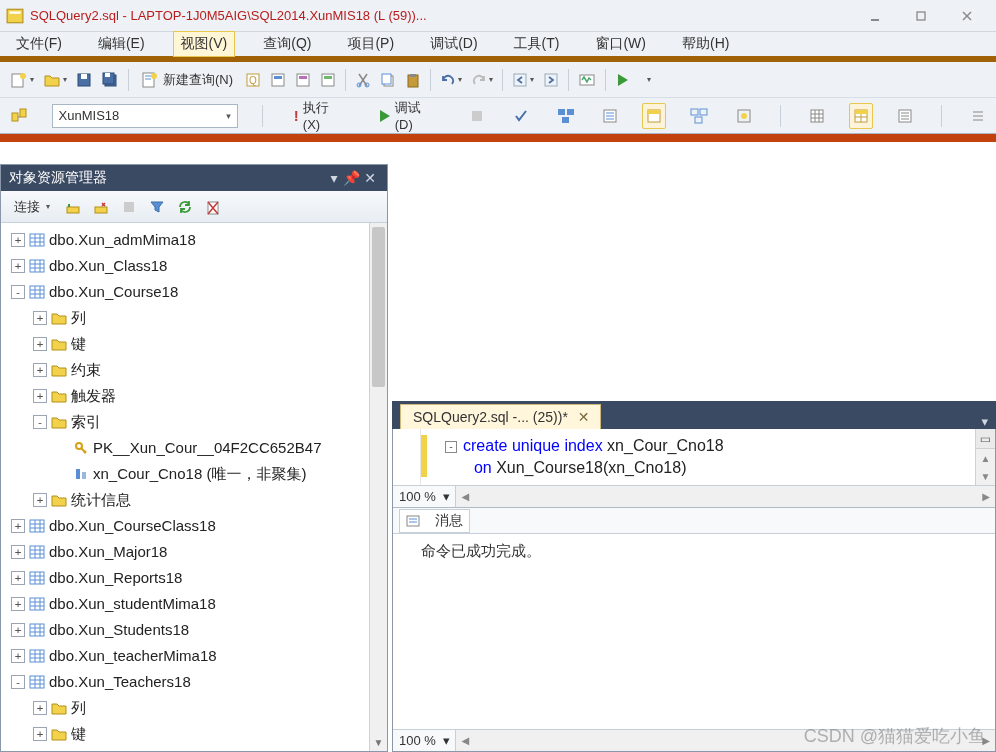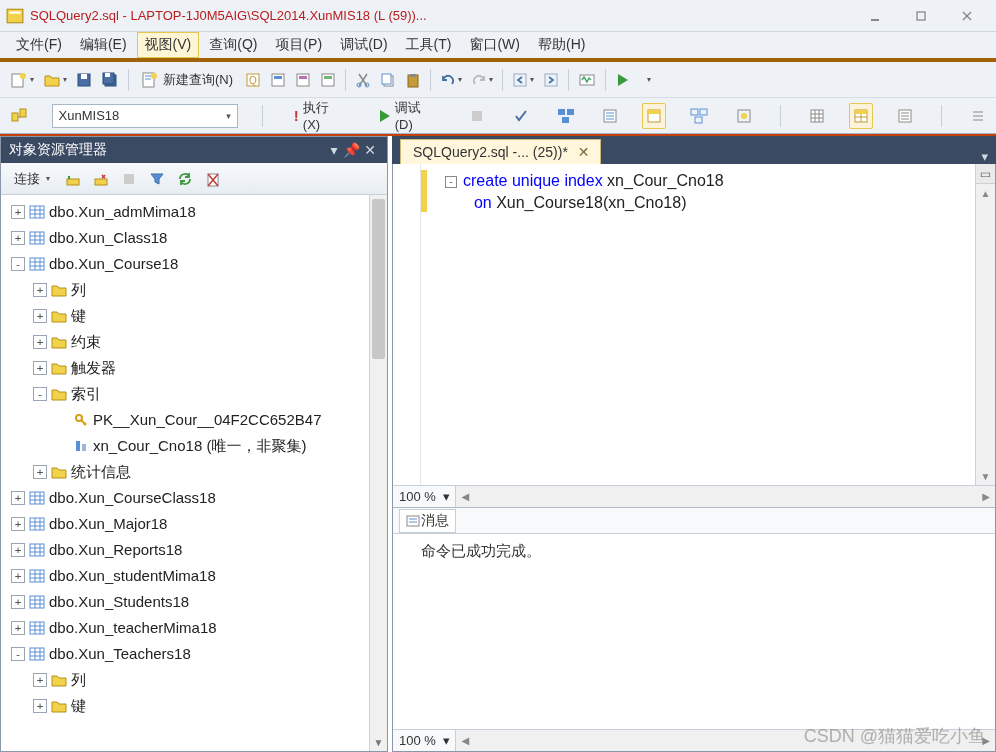--- a/index.html
+++ b/index.html
@@ -1,32 +1,32 @@
 <!DOCTYPE html>
 <html><head>
 <meta charset="utf-8">
 <style>
 * { box-sizing: border-box; margin: 0; padding: 0; font-family: "Microsoft YaHei", "Segoe UI", Tahoma, sans-serif; }
 body { width: 996px; height: 752px; background: #fff; overflow: hidden; font-size: 13px; color: #333; }
 .titlebar { height: 32px; background: #eef2f6; display: flex; align-items: center; padding: 0 6px; border-bottom: 1px solid #d0d7de; }
 .titlebar .icon { width: 18px; height: 18px; margin-right: 6px; }
 .titlebar .title { flex: 1; color: #b91c1c; font-size: 13px; white-space: nowrap; overflow: hidden; text-overflow: ellipsis; }
 .winbtn { width: 46px; height: 30px; display: flex; align-items: center; justify-content: center; color: #888; }
-.menubar { height: 30px; background: #eef2f6; display: flex; align-items: center; padding: 0 8px; gap: 2px; border-bottom: 4px solid #a16207; }
+.menubar { height: 30px; background: #eef2f6; display: flex; align-items: center; padding: 0 8px; gap: 20px; border-bottom: 6px solid #a16207; }
 .menuitem { padding: 4px 8px; font-size: 14px; color: #333; cursor: default; }
 .menuitem.highlight { background: #fff6d6; border: 1px solid #e6c84f; padding: 3px 7px; }
 .toolbar { height: 36px; background: #eef2f6; display: flex; align-items: center; padding: 0 6px; gap: 1px; border-bottom: 1px solid #d6dde4; }
 .toolbar2 { height: 36px; background: #eef2f6; display: flex; align-items: center; padding: 0 6px; gap: 20px; border-bottom: 1px solid #a9b7c5; }
 .tbtn { min-width: 24px; height: 26px; display: inline-flex; align-items: center; justify-content: center; padding: 0 3px; border: 1px solid transparent; border-radius: 2px; cursor: default; font-size: 13px; color: #333; }
 .tbtn .caret { font-size: 8px; margin-left: 2px; color: #555; }
 .tsep { width: 1px; height: 22px; background: #c7d0d9; margin: 0 4px; }
 .tbtn.txt { padding: 0 6px; gap: 4px; }
 .dbcombo { height: 24px; width: 190px; border: 1px solid #a9b7c5; background: #fff; display: flex; align-items: center; padding: 0 6px; font-size: 13px; }
 .dbcombo .caret { margin-left: auto; font-size: 9px; color: #555; }
-.workarea { display: flex; height: calc(100% - 32px - 30px - 36px - 36px); border-top: 2px solid #c2410c; }
+.workarea { display: flex; height: calc(100% - 32px - 30px - 36px - 36px); border-top: 8px solid #c2410c; align-items: flex-end; }
 .panel { border: 1px solid #8a97a8; display: flex; flex-direction: column; background: #fff; }
 .left { width: 388px; }
 .right { flex: 1; margin-left: 4px; background: #2c3a53; display: flex; flex-direction: column; }
 .panelhead { height: 26px; background: #3b4a63; color: #fff; display: flex; align-items: center; padding: 0 8px; font-size: 14px; }
 .panelhead .spacer { flex:1; }
 .panelhead .hicon { width: 18px; text-align:center; color:#cfd7e3; cursor:default; }
 .panelsub { height: 32px; background: linear-gradient(#f7f9fb,#e7edf3); display:flex; align-items:center; padding:0 6px; gap:4px; border-bottom:1px solid #c7d0d9; font-size:14px; }
 .treewrap { flex:1; overflow:auto; position:relative; }
 .tree { padding: 4px 0 4px 4px; font-size: 15px; line-height: 26px; color:#222; }
 .tree-row { display:flex; align-items:center; white-space:nowrap; padding-left: 6px; cursor:default; }
@@ -53,21 +53,21 @@
 .fold { display:inline-block; width:12px; height:12px; border:1px solid #888; font-size:10px; line-height:10px; text-align:center; color:#555; margin-right:6px; vertical-align:middle; font-family:monospace;}
 .code-scroll-v { width:20px; background:#f0f0f0; border-left:1px solid #d0d0d0; display:flex; flex-direction:column; align-items:center; }
 .code-scroll-v .nav { height:20px; width:100%; display:flex; align-items:center; justify-content:center; background:#eaeaea; border-bottom:1px solid #d0d0d0; font-size:12px; color:#555;}
 .code-scroll-v .arrow { height:18px; width:100%; display:flex; align-items:center; justify-content:center; color:#888; font-size:10px; }
 .zoomrow { height:22px; border-top:1px solid #c7d0d9; display:flex; align-items:center; font-size:13px; background:#f7f9fb; }
 .zoomrow .zsel { padding:0 6px; display:flex; align-items:center; gap:7px; border-right:1px solid #c7d0d9; height:100%; }
 .zoomrow .hscroll { flex:1; height:100%; background:#f0f0f0; display:flex; align-items:center; }
 .zoomrow .hscroll .arrow { width:18px; text-align:center; color:#888; font-size:10px; }
 .msgpane { border-top:1px solid #b0bac5; display:flex; flex-direction:column; }
 .msgpane-tabs { height:26px; display:flex; align-items:center; padding:0 6px; gap:6px; background:#f7f9fb; border-bottom:1px solid #c7d0d9; }
-.msgpane-tabs .mtab { display:flex; align-items:center; gap:1px; font-size:14px; padding:2px 6px; background:#fff; border:1px solid #c7d0d9; }
+.msgpane-tabs .mtab { display:flex; align-items:center; gap:15px; font-size:14px; padding:2px 6px; background:#fff; border:1px solid #c7d0d9; }
 .msgpane-body { padding:8px 28px; font-size:15px; }
 .watermark { position:absolute; right:10px; bottom:4px; color:rgba(120,120,120,0.55); font-size:18px; pointer-events:none; }
 svg { display:block; }
 </style>
 </head>
 <body>
 
 <div class="titlebar">
   <span class="icon">
     <svg viewBox="0 0 16 16" width="18" height="18">

